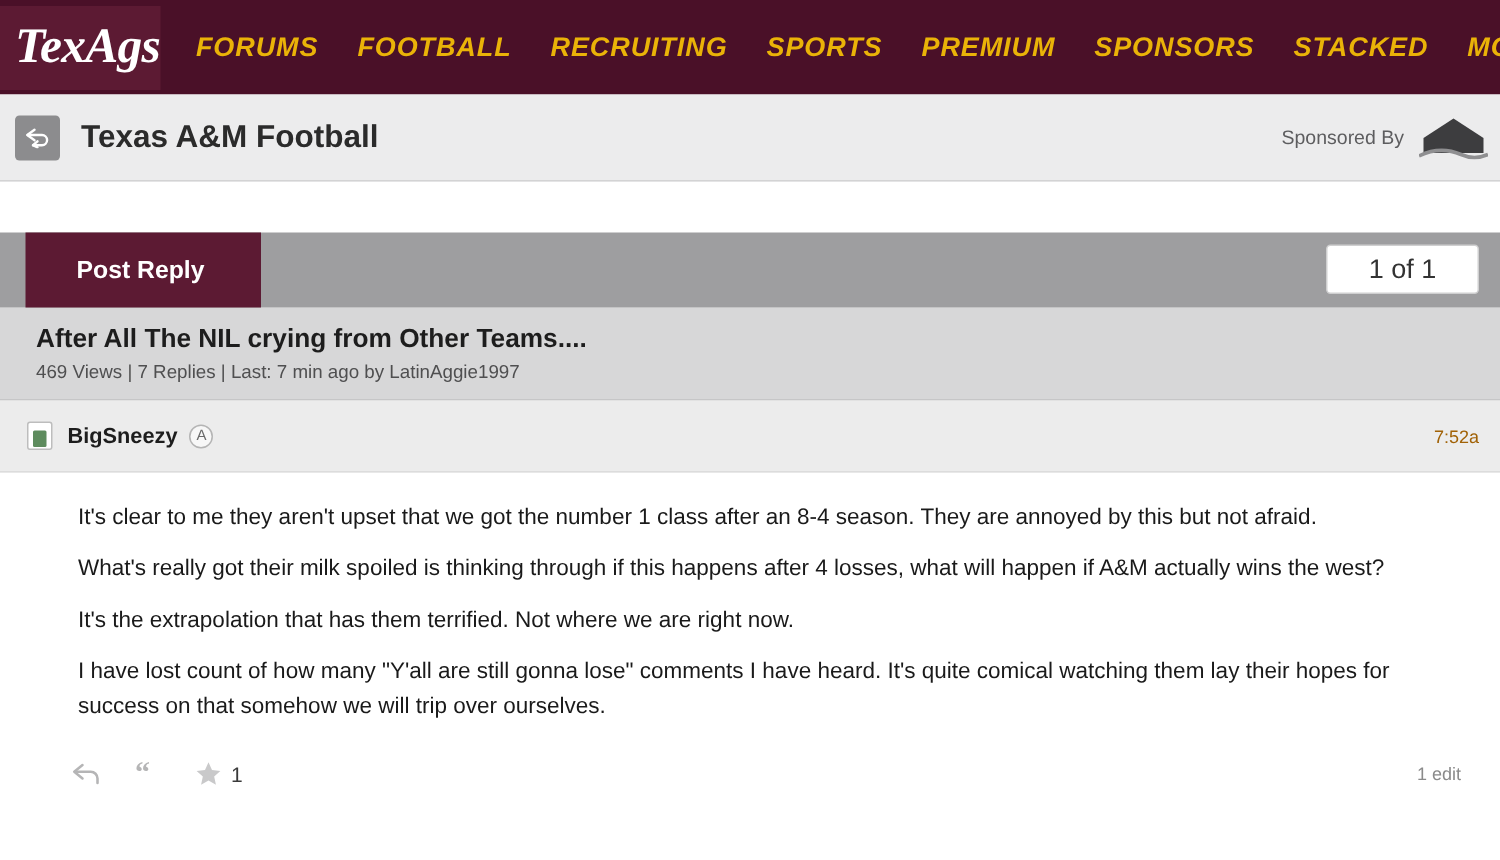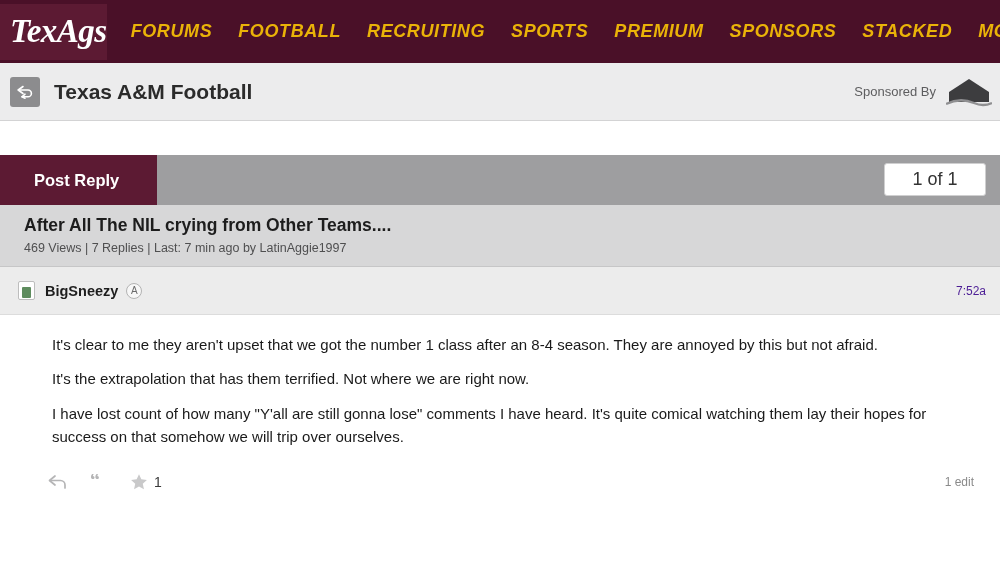--- a/index.html
+++ b/index.html
@@ -115,20 +115,21 @@
   
   .gap { height: 34px; background: #ffffff; }
 
   
   .actionbar {
     height: 50px;
     background: #9e9ea0;
     display: flex;
     align-items: center;
     position: relative;
+    padding-left: 17px;
   }
   .post-reply {
     width: 157px;
     height: 50px;
     background: #5c1a33;
     color: #ffffff;
     font-size: 16.5px;
     font-weight: bold;
     display: flex;
     align-items: center;
@@ -209,21 +210,21 @@
     font-size: 10px;
     color: #6a6a6a;
     display: flex;
     align-items: center;
     justify-content: center;
     background: #f7f7f7;
   }
   .post-time {
     margin-left: auto;
     font-size: 12px;
-    color: #4c1d95;
+    color: #a16207;
   }
 
   .post-body {
     padding: 18px 26px 0 52px;
   }
   .post-body p {
     margin: 0 0 11px 0;
     font-size: 15px;
     line-height: 1.55;
     color: #1a1a1a;
@@ -323,20 +324,21 @@
     <span class="avatar">
         <span class="avatar-fill"></span>
       </span>
     <span class="post-author">BigSneezy</span>
     <span class="badge-a">A</span>
     <span class="post-time">7:52a</span>
   </div>
 
   <div class="post-body">
     <p>It's clear to me they aren't upset that we got the number 1 class after an 8-4 season. They are annoyed by this but not afraid.</p>
+    <p>What's really got their milk spoiled is thinking through if this happens after 4 losses, what will happen if A&amp;M actually wins the west?</p>
     <p>It's the extrapolation that has them terrified. Not where we are right now.</p>
     <p>I have lost count of how many "Y'all are still gonna lose" comments I have heard. It's quite comical watching them lay their hopes for success on that somehow we will trip over ourselves.</p>
   </div>
 
   <div class="post-foot">
     <span class="foot-icon">
       <svg width="20" height="16" viewBox="0 0 20 16">
         <path d="M7 2 L1.5 6.5 L7 11" fill="none" stroke="#b5b5b6" stroke-width="1.7" stroke-linecap="round" stroke-linejoin="round"></path>
         <path d="M2.5 6.5 H12.5 a4.5 4.5 0 0 1 4.5 4.5 V14" fill="none" stroke="#b5b5b6" stroke-width="1.7" stroke-linecap="round"></path>
       </svg>

